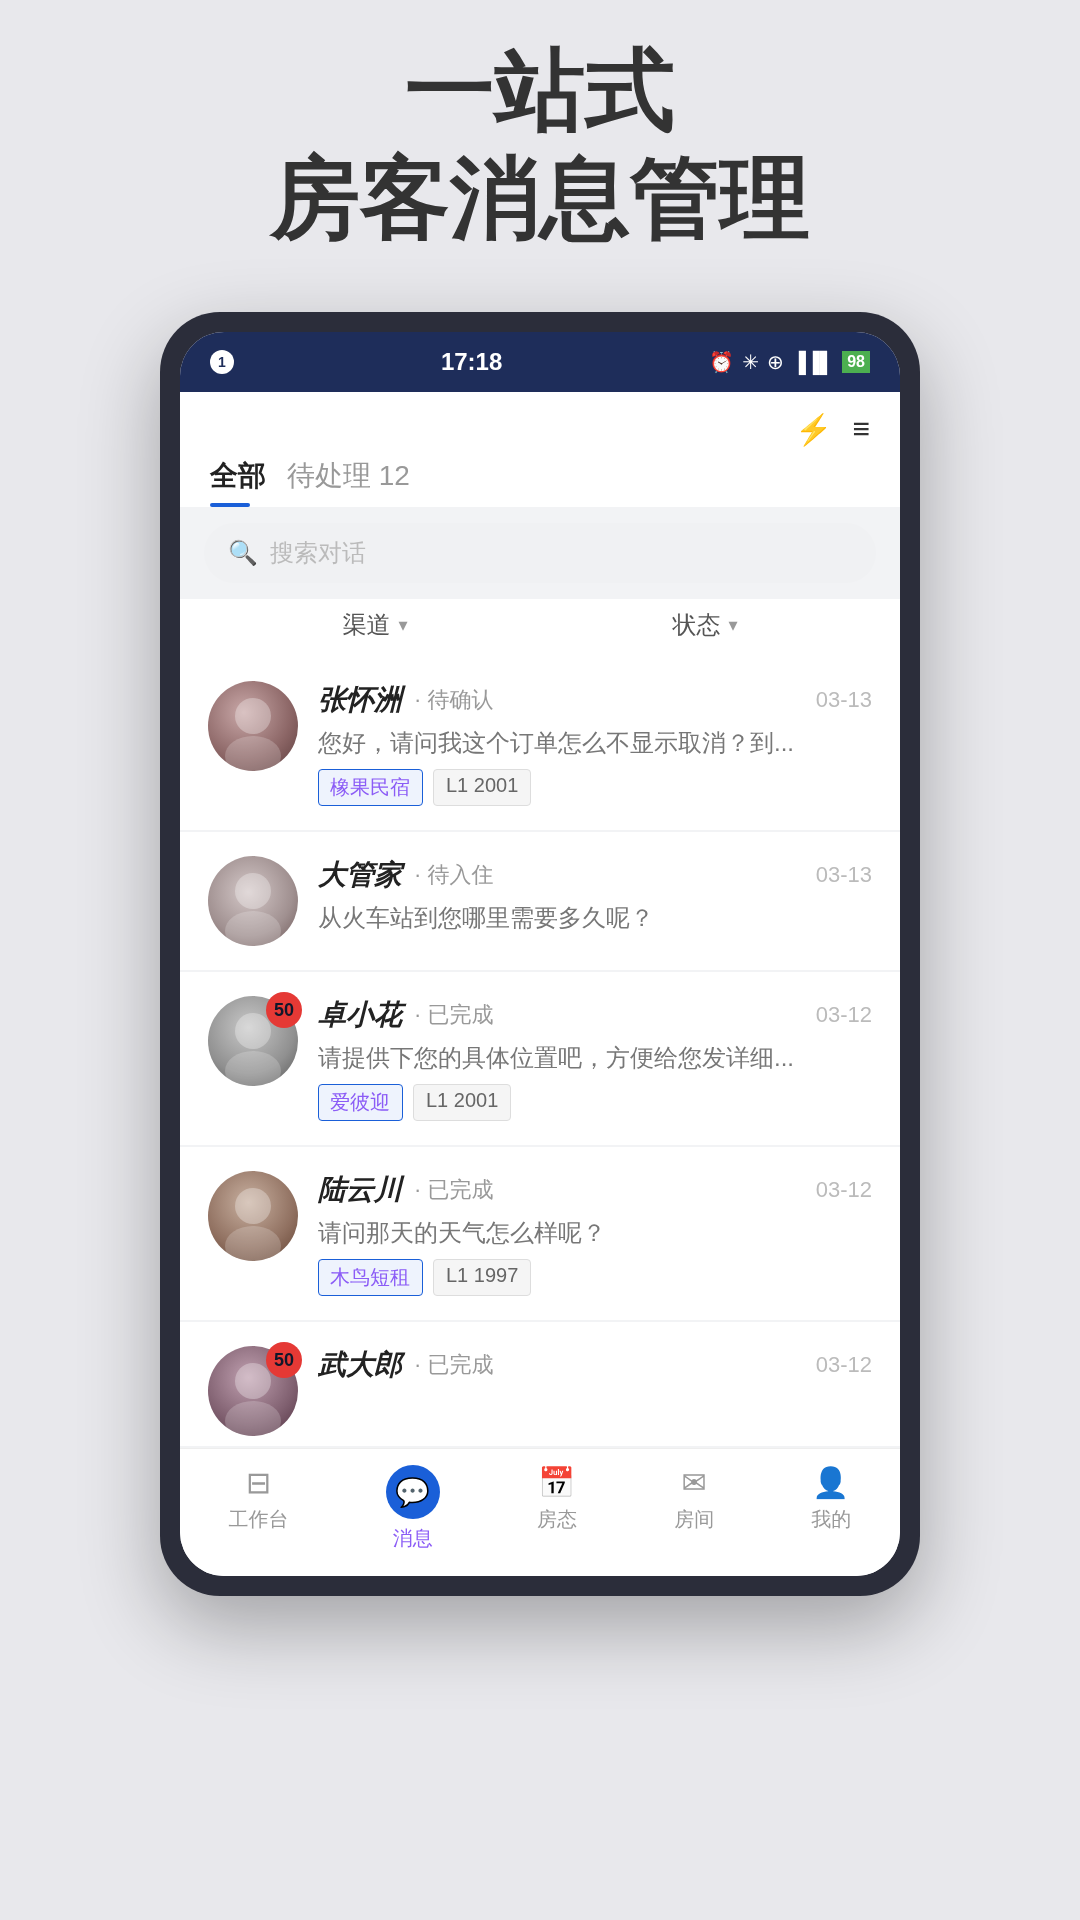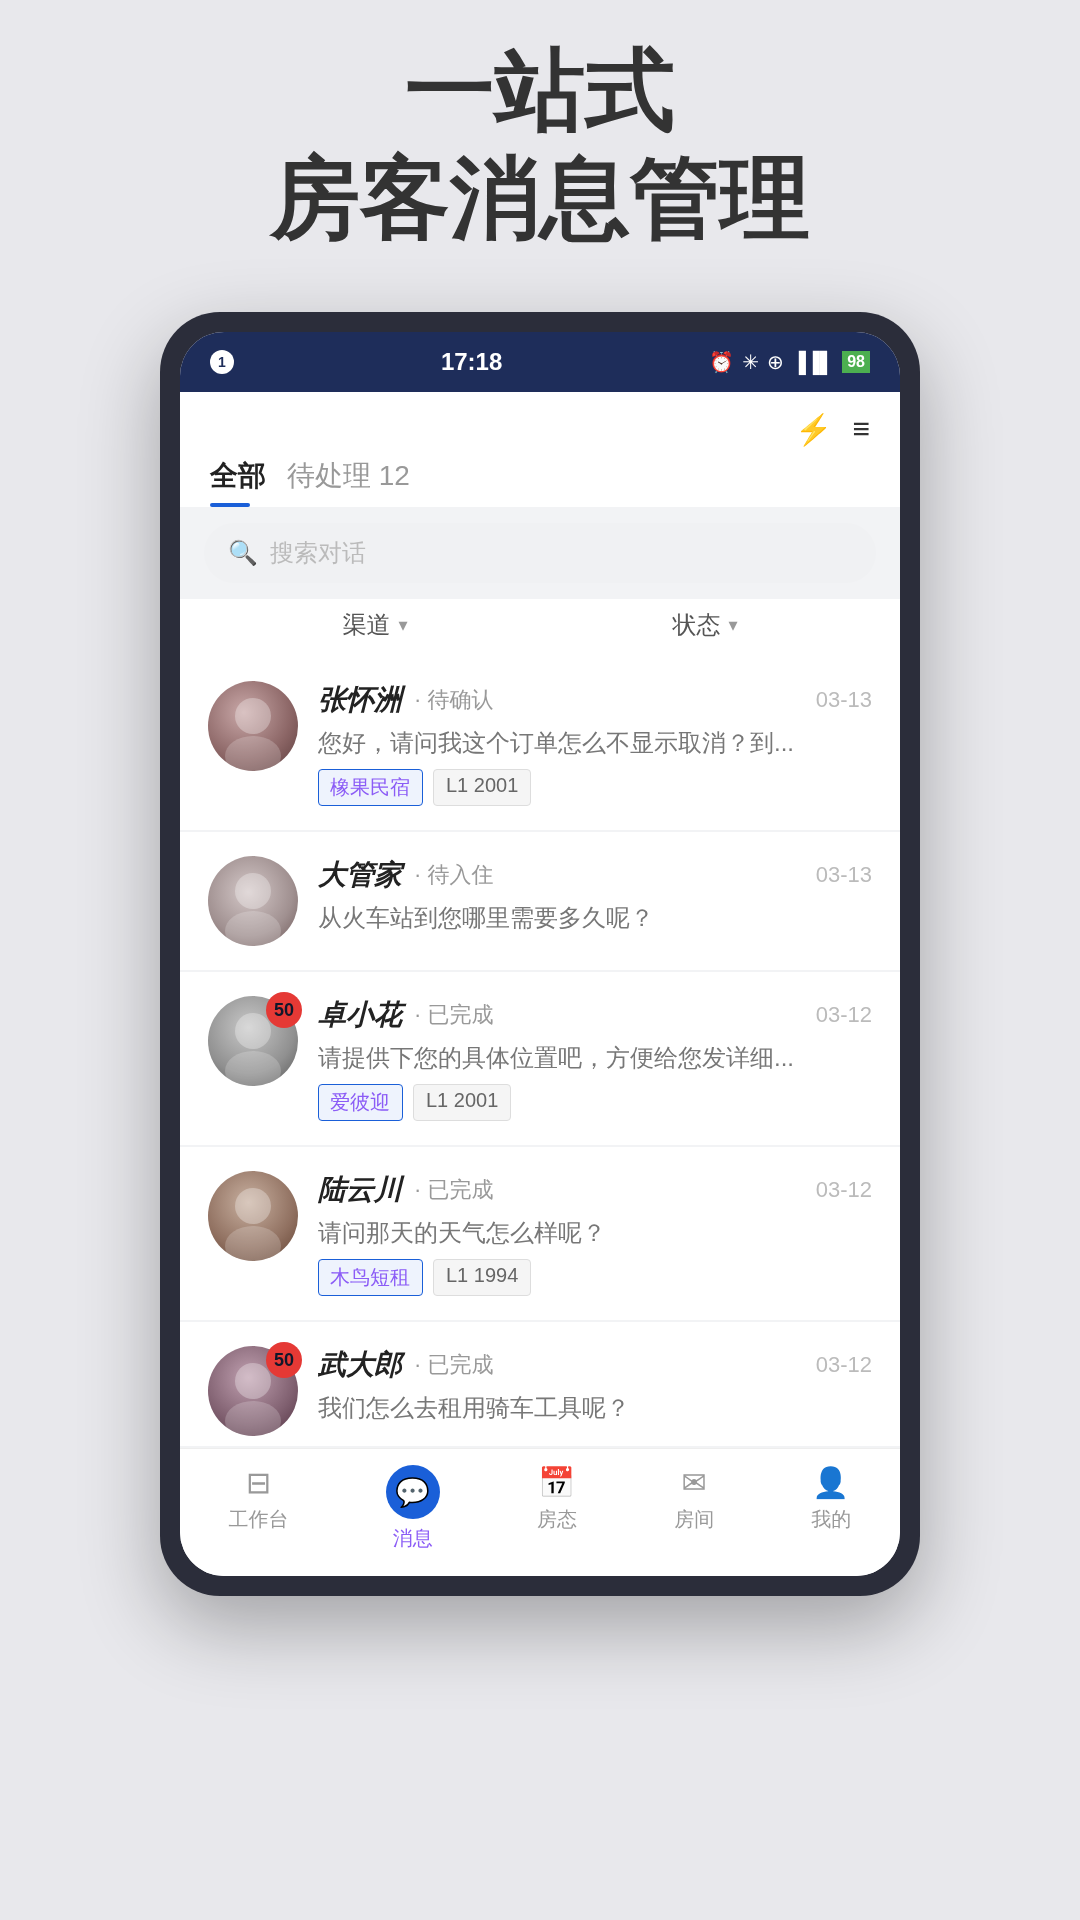--- a/index.html
+++ b/index.html
@@ -501,21 +501,21 @@
             <div class="conv-header">
               <div class="conv-name-row">
                 <span class="conv-name">陆云川</span>
                 <span class="conv-status">· 已完成</span>
               </div>
               <span class="conv-time">03-12</span>
             </div>
             <div class="conv-preview">请问那天的天气怎么样呢？</div>
             <div class="conv-tags">
               <span class="tag tag-blue">木鸟短租</span>
-              <span class="tag tag-gray">L1 1994</span>
+              <span class="tag tag-gray">L1 1997</span>
             </div>
           </div>
         </div>
 
         <div class="conversation-item" style="padding-bottom: 10px;">
           <div class="avatar-wrap">
             <div class="avatar avatar-5">
               <svg class="face-silhouette" viewBox="0 0 90 90" xmlns="http://www.w3.org/2000/svg">
                 <circle cx="45" cy="35" r="18" fill="rgba(255,255,255,0.3)"></circle>
                 <ellipse cx="45" cy="75" rx="28" ry="20" fill="rgba(255,255,255,0.2)"></ellipse>
@@ -524,21 +524,20 @@
             <span class="unread-badge">50</span>
           </div>
           <div class="conv-content">
             <div class="conv-header">
               <div class="conv-name-row">
                 <span class="conv-name">武大郎</span>
                 <span class="conv-status">· 已完成</span>
               </div>
               <span class="conv-time">03-12</span>
             </div>
-            <div class="conv-preview">我们怎么去租用骑车工具呢？</div>
           </div>
         </div>
 
       </div>
 
       <div class="bottom-nav">
         <div class="nav-item">
           <span class="nav-icon">⊟</span>
           <span class="nav-label">工作台</span>
         </div>

